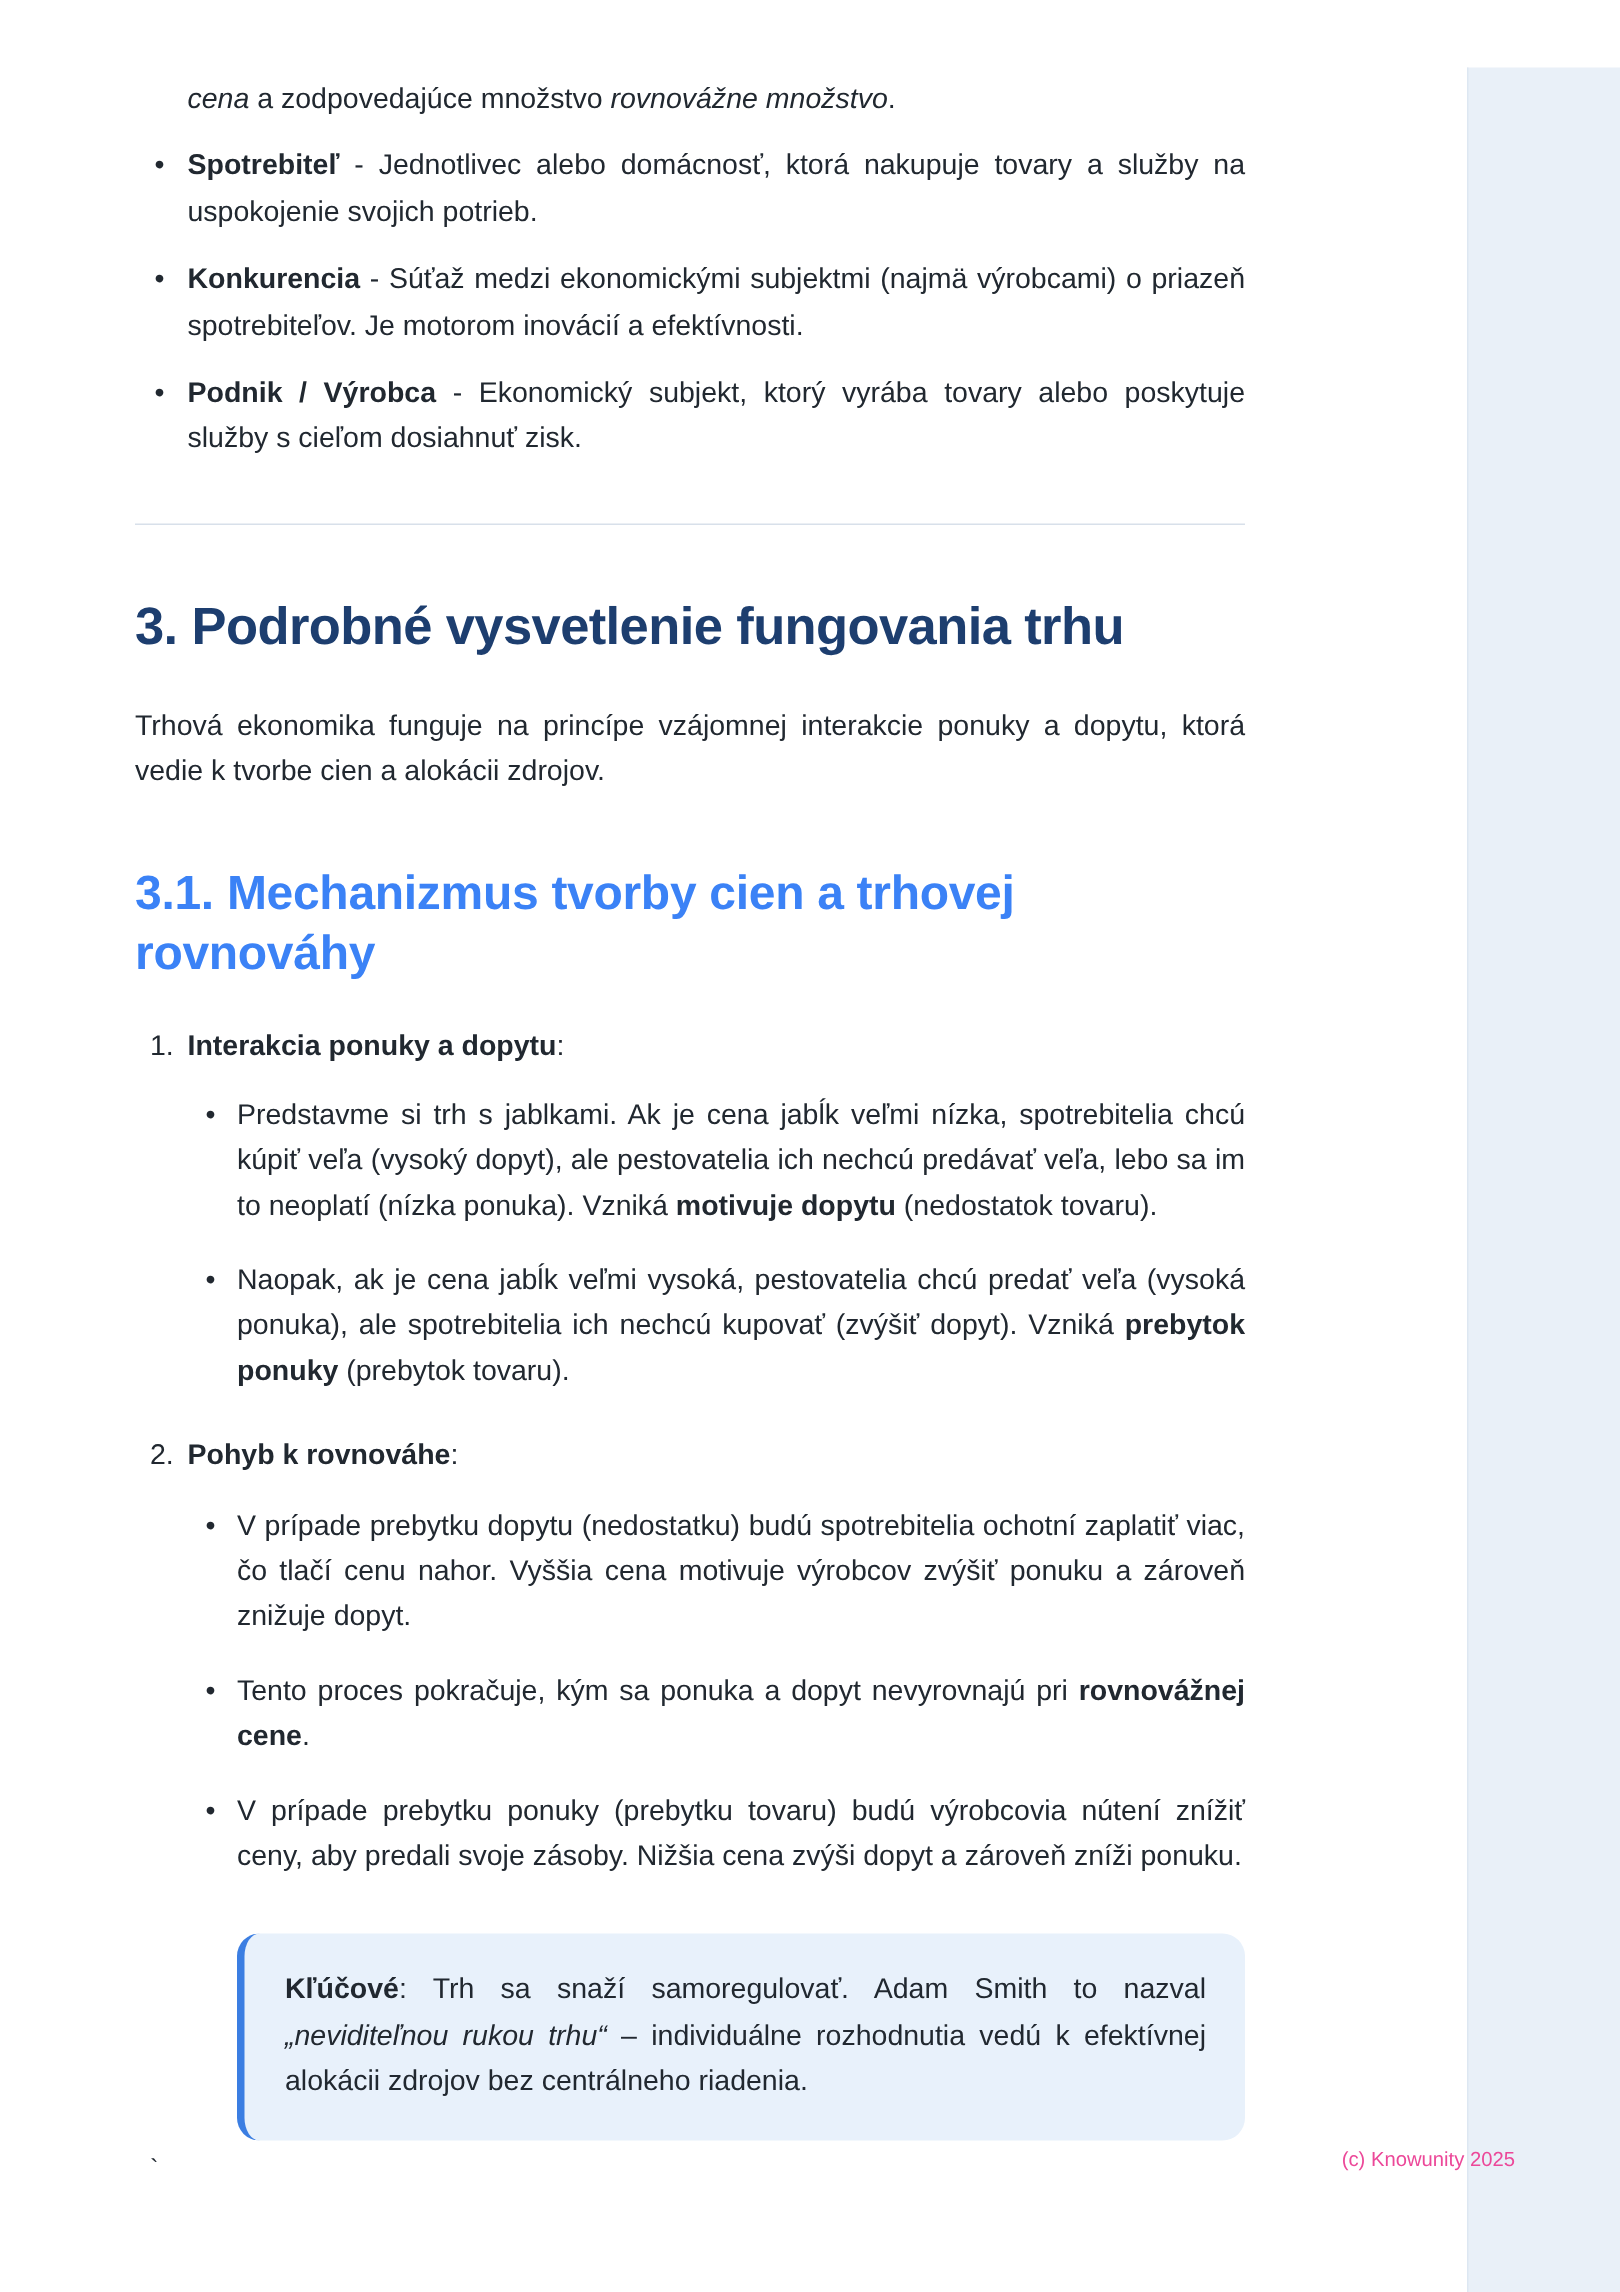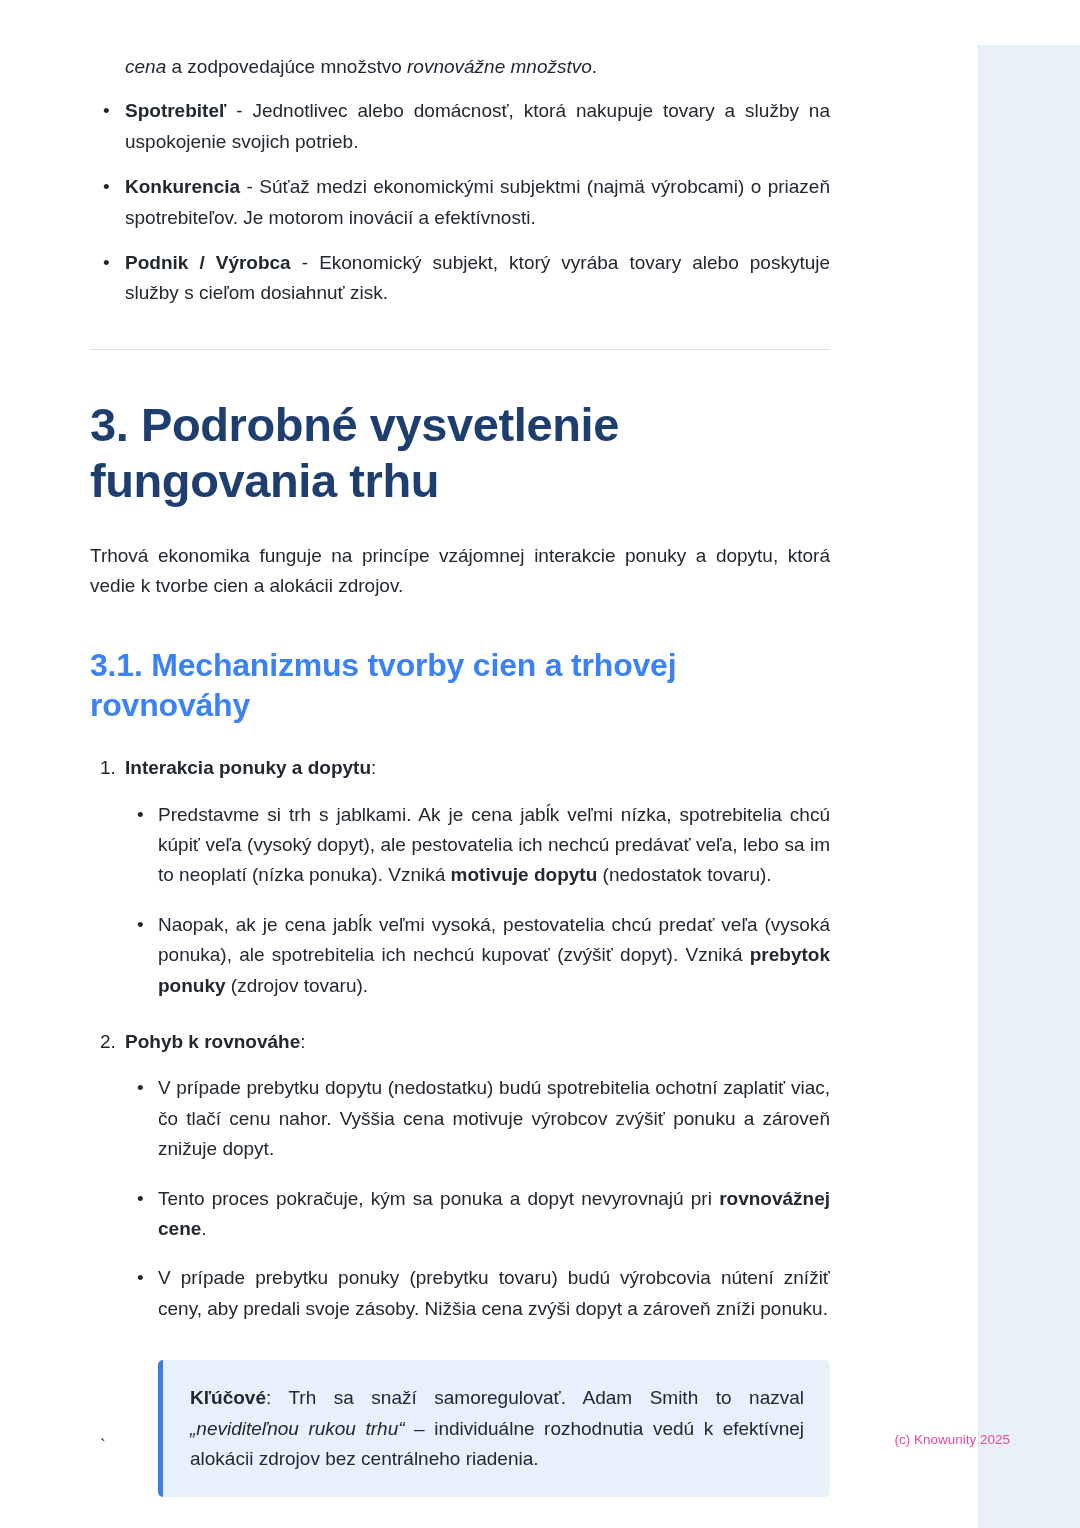--- a/index.html
+++ b/index.html
@@ -51,21 +51,21 @@
   }
 
   hr.divider {
     border: none;
     border-top: 1px solid #d8e0ea;
     margin-top: 40px;
   }
 
   h1 {
     margin-top: 47px;
-    font-size: 47px;
+    font-size: 35px;
     line-height: 1.2;
     letter-spacing: -0.4px;
     color: #1d3e6f;
     font-weight: 700;
   }
 
   .lead {
     margin-top: 31px;
     text-align: justify;
   }
@@ -104,21 +104,21 @@
     position: absolute;
     left: 12px;
     color: #212830;
   }
 
   .callout {
     margin-left: 68px;
     margin-top: 36px;
     background: #e8f1fb;
     border-left: 5px solid #3b7ee2;
-    border-radius: 5px;
+    border-radius: 15px;
     padding: 23px 26px 23px 27px;
     text-align: justify;
   }
 
   .stray-char {
     position: absolute;
     left: 100px;
     top: 1436px;
     font-size: 17px;
     color: #212830;
@@ -156,21 +156,21 @@
 
   <h2>3.1. Mechanizmus tvorby cien a trhovej rovnováhy</h2>
 
   <ol class="proc-list">
 
     <li>
       <span class="num-label">1.</span>
       <span class="item-title"><span class="b">Interakcia ponuky a dopytu</span><span>:</span></span>
       <ul class="sub-list">
         <li><span>Predstavme si trh s jablkami. Ak je cena jabĺk veľmi nízka, spotrebitelia chcú kúpiť veľa (vysoký dopyt), ale pestovatelia ich nechcú predávať veľa, lebo sa im to neoplatí (nízka ponuka). Vzniká </span><span class="b">motivuje dopytu</span><span> (nedostatok tovaru).</span></li>
-        <li><span>Naopak, ak je cena jabĺk veľmi vysoká, pestovatelia chcú predať veľa (vysoká ponuka), ale spotrebitelia ich nechcú kupovať (zvýšiť dopyt). Vzniká </span><span class="b">prebytok ponuky</span><span> (zdrojov tovaru).</span></li>
+        <li><span>Naopak, ak je cena jabĺk veľmi vysoká, pestovatelia chcú predať veľa (vysoká ponuka), ale spotrebitelia ich nechcú kupovať (zvýšiť dopyt). Vzniká </span><span class="b">prebytok ponuky</span><span> (prebytok tovaru).</span></li>
       </ul>
     </li>
 
     <li>
       <span class="num-label">2.</span>
       <span class="item-title"><span class="b">Pohyb k rovnováhe</span><span>:</span></span>
       <ul class="sub-list">
         <li><span>V prípade prebytku dopytu (nedostatku) budú spotrebitelia ochotní zaplatiť viac, čo tlačí cenu nahor. Vyššia cena motivuje výrobcov zvýšiť ponuku a zároveň znižuje dopyt.</span></li>
         <li><span>Tento proces pokračuje, kým sa ponuka a dopyt nevyrovnajú pri </span><span class="b">rovnovážnej cene</span><span>.</span></li>
         <li><span>V prípade prebytku ponuky (prebytku tovaru) budú výrobcovia nútení znížiť ceny, aby predali svoje zásoby. Nižšia cena zvýši dopyt a zároveň zníži ponuku.</span></li>

